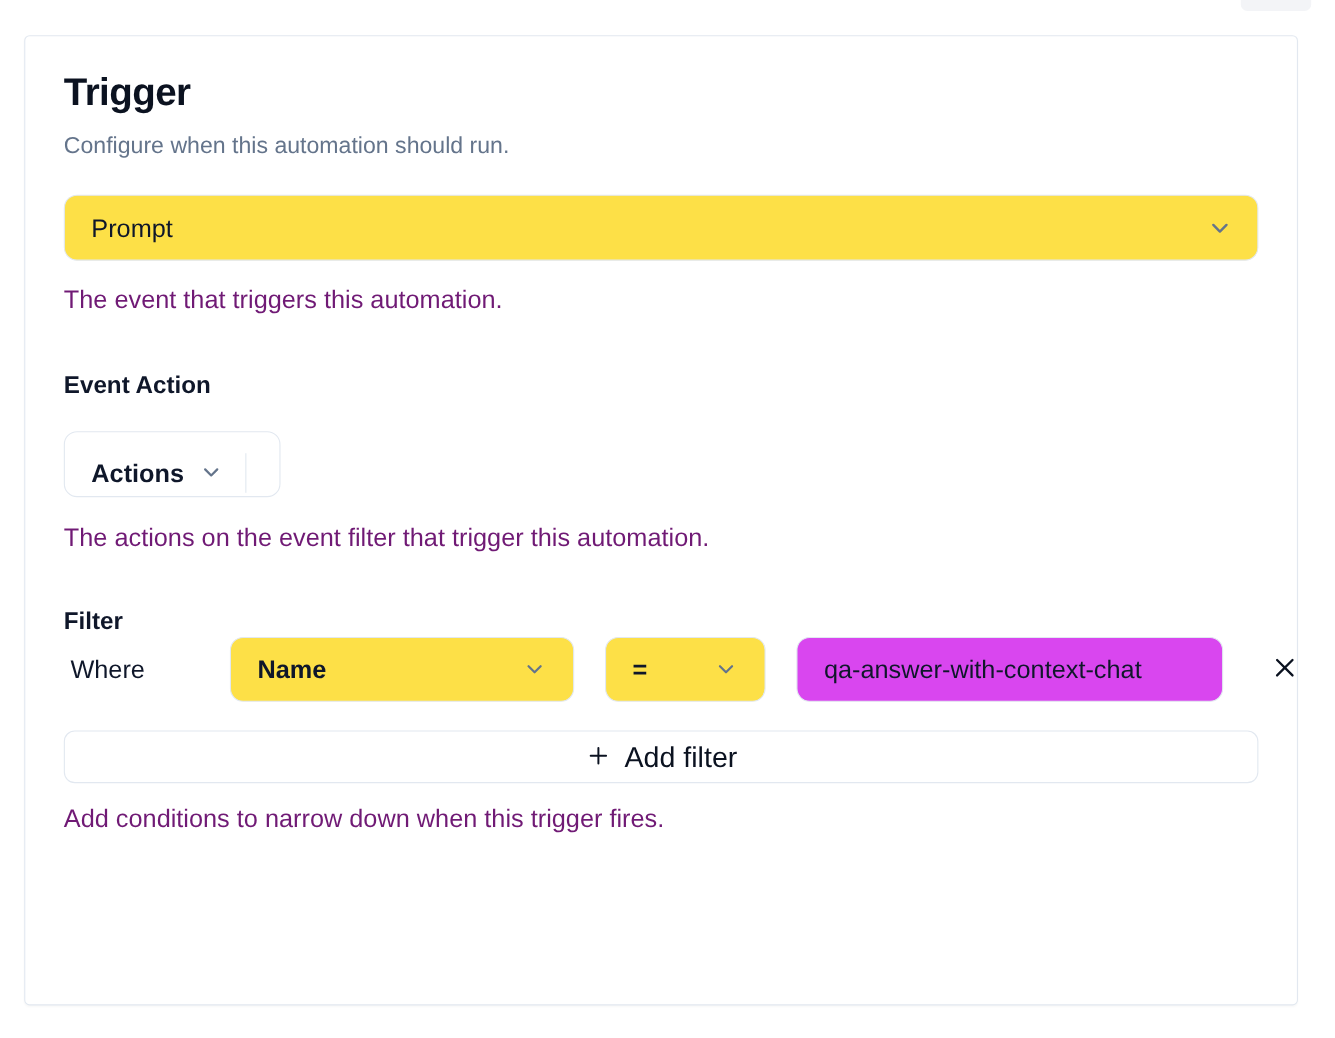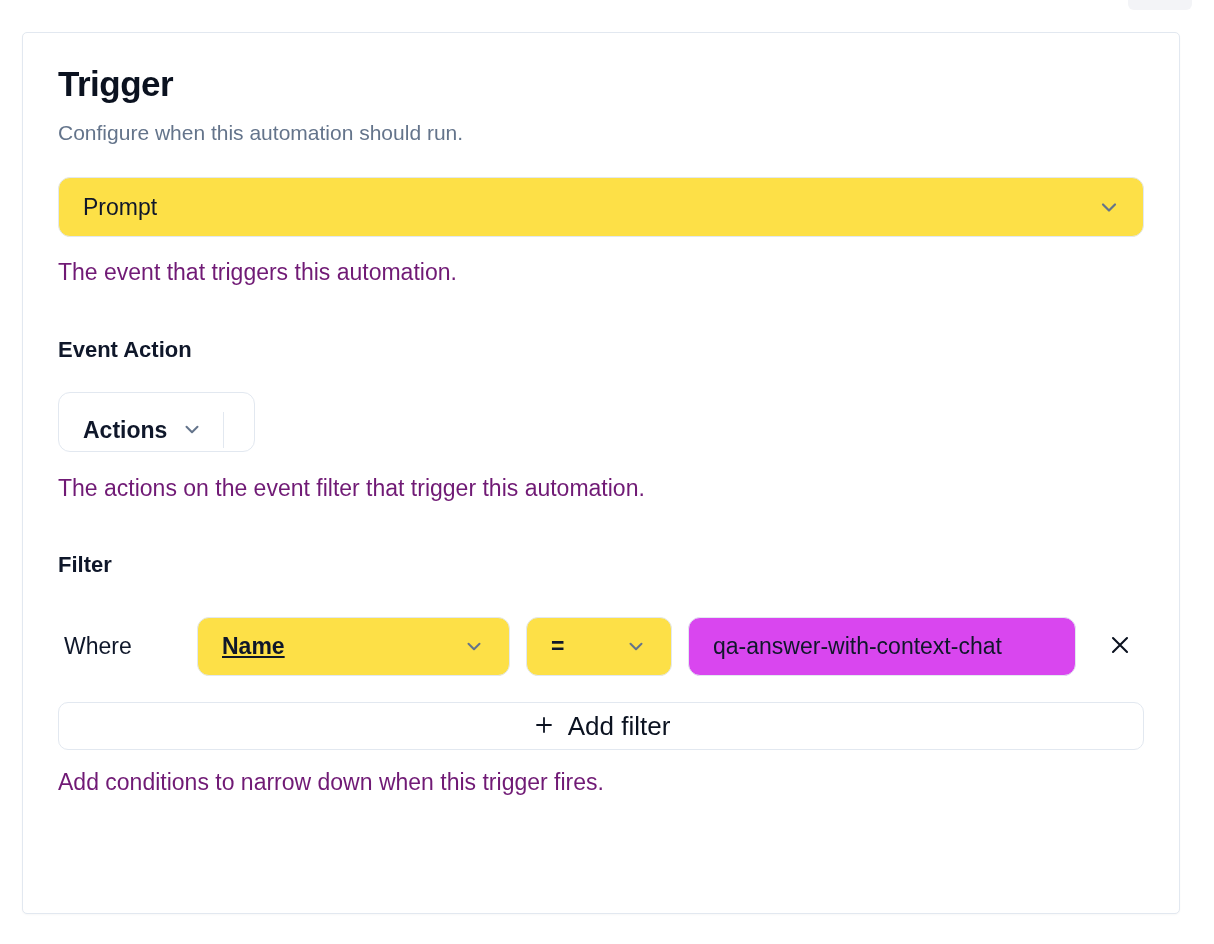--- a/index.html
+++ b/index.html
@@ -105,34 +105,33 @@
     display: inline-flex;
     align-items: center;
     height: 42px;
     padding: 0 17px;
     background: #f1f5f9;
     border-radius: 8px;
     font-size: 21px;
     color: #1e293b;
   }
   .filter-row {
-    margin-top: 38px;
-    display: flex;
-    align-items: center;
-    gap: 16px;
+    display: flex;
+    align-items: center;
+    gap: 28px;
   }
   .where-label {
     flex: none;
     width: 123px;
     padding-left: 6px;
     font-size: 23px;
     color: #0f172a;
   }
   .field-select { flex: none; width: 313px; height: 59px; }
-  .field-select .select-text { font-weight: 600; text-decoration: underline; }
+  .field-select .select-text { font-weight: 600; }
   .op-select { flex: none; width: 146px; height: 59px; }
   .op-select .select-text { font-weight: 600; }
   .value-input {
     flex: none;
     width: 388px; height: 59px;
     border: 1px solid #e2e8f0;
     border-radius: 12px;
     padding: 0 20px 0 24px;
     font-size: 23px;
     font-family: "Liberation Sans", sans-serif;

